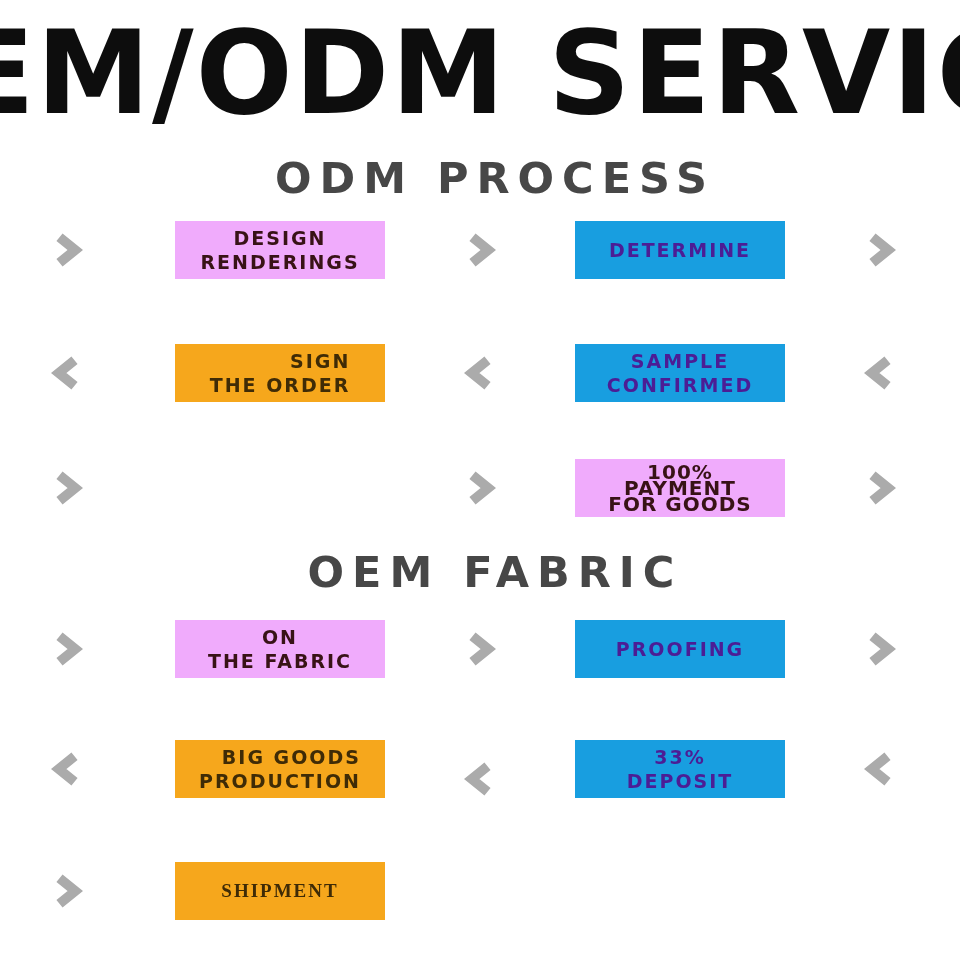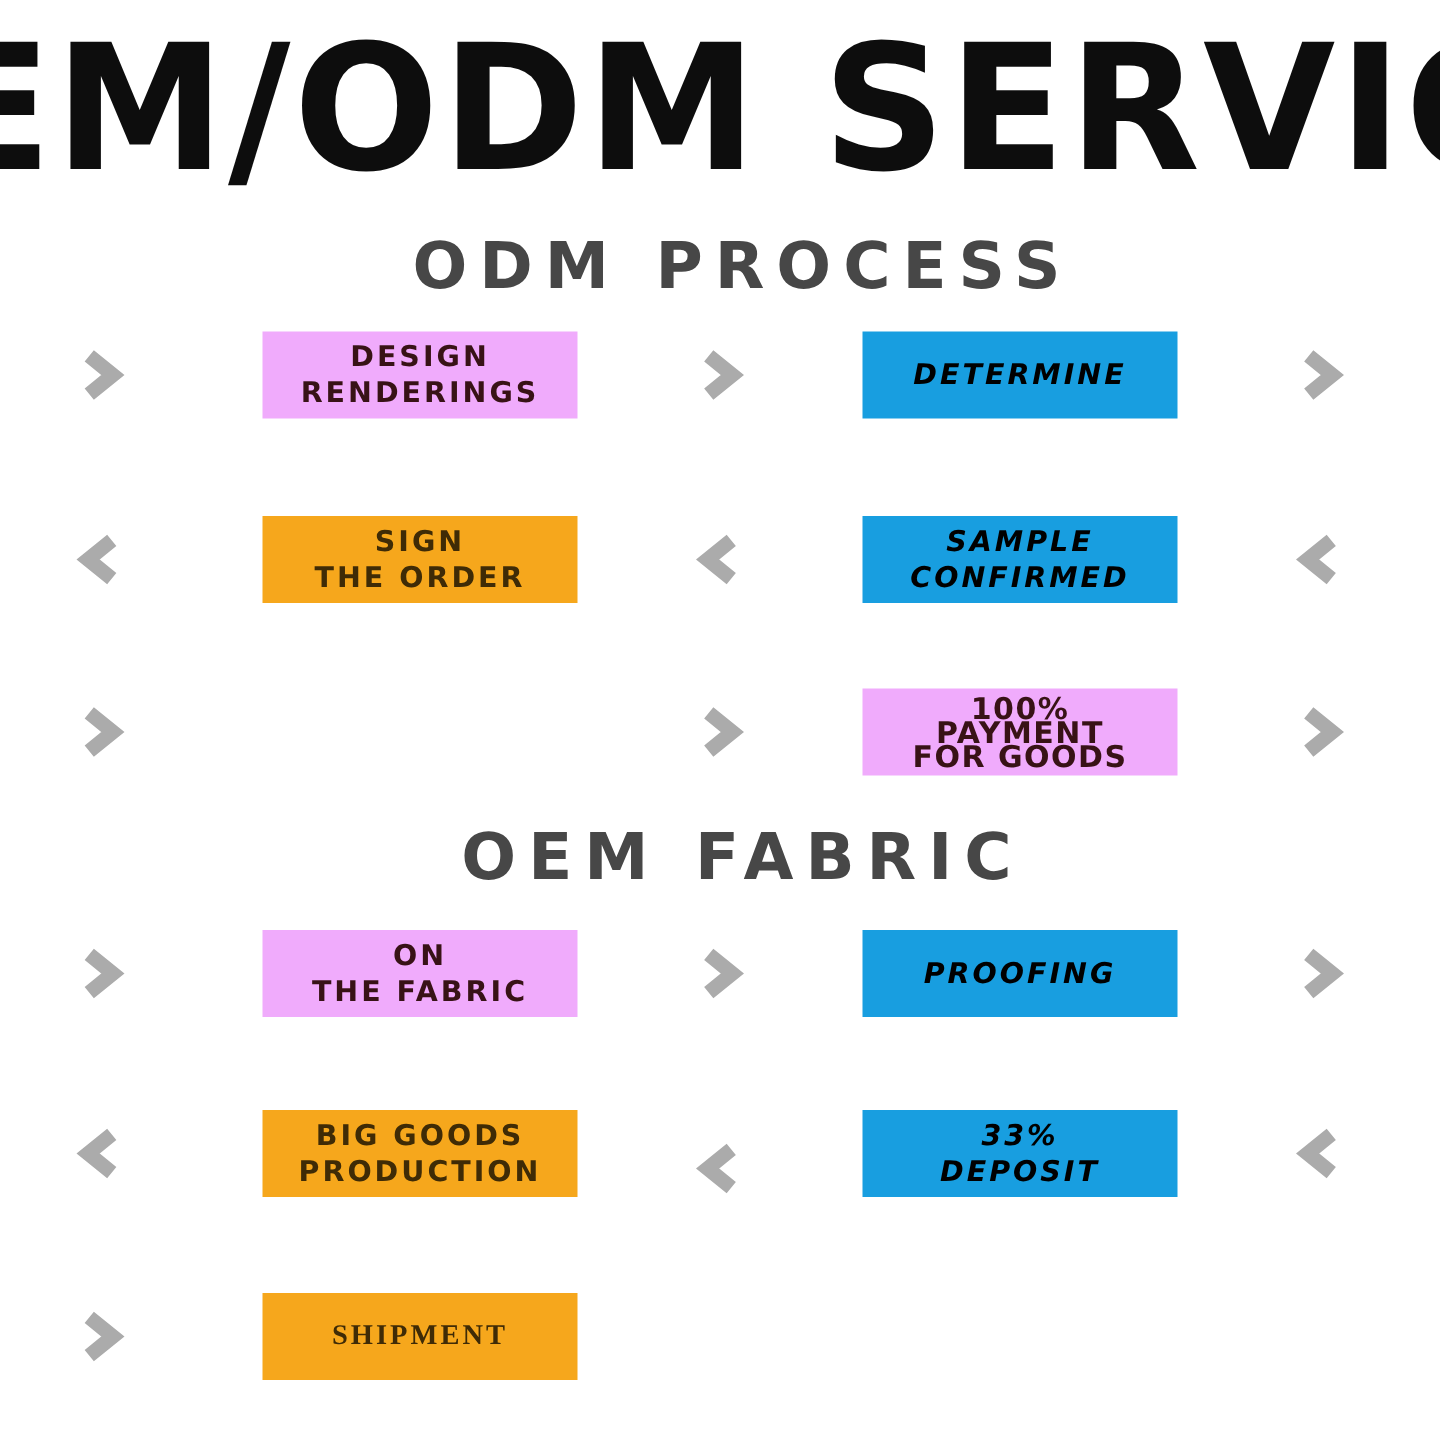--- a/index.html
+++ b/index.html
@@ -61,22 +61,22 @@
     font-weight: bold;
     font-size: 19px;
     line-height: 24px;
     letter-spacing: 2px;
     white-space: pre-line;
   }
   .pbox.col1 { left: 175px; }
   .pbox.col2 { left: 575px; }
   .pbox.small { font-size: 20px; line-height: 16px; letter-spacing: 1px; }
   .pbox.red    { background: #f0abfc; color: #381216; }
-  .pbox.orange { background: #F6A71C; color: #3f2b06; }
-  .pbox.blue   { background: #189EE0; color: #000000; font-style: italic; }
+  .pbox.orange { background: #F6A71C; color: #3f2b06; text-align: right; }
+  .pbox.blue   { background: #189EE0; color: #4c1d95; }
   .chev {
     position: absolute;
     top: 50%;
     width: 36px;
     height: 46px;
     margin-top: -23px;
   }
   .chev svg { width: 100%; height: 100%; }
   .chev.pos-left  { left: 49px; }
   .chev.pos-mid   { left: 462px; }

